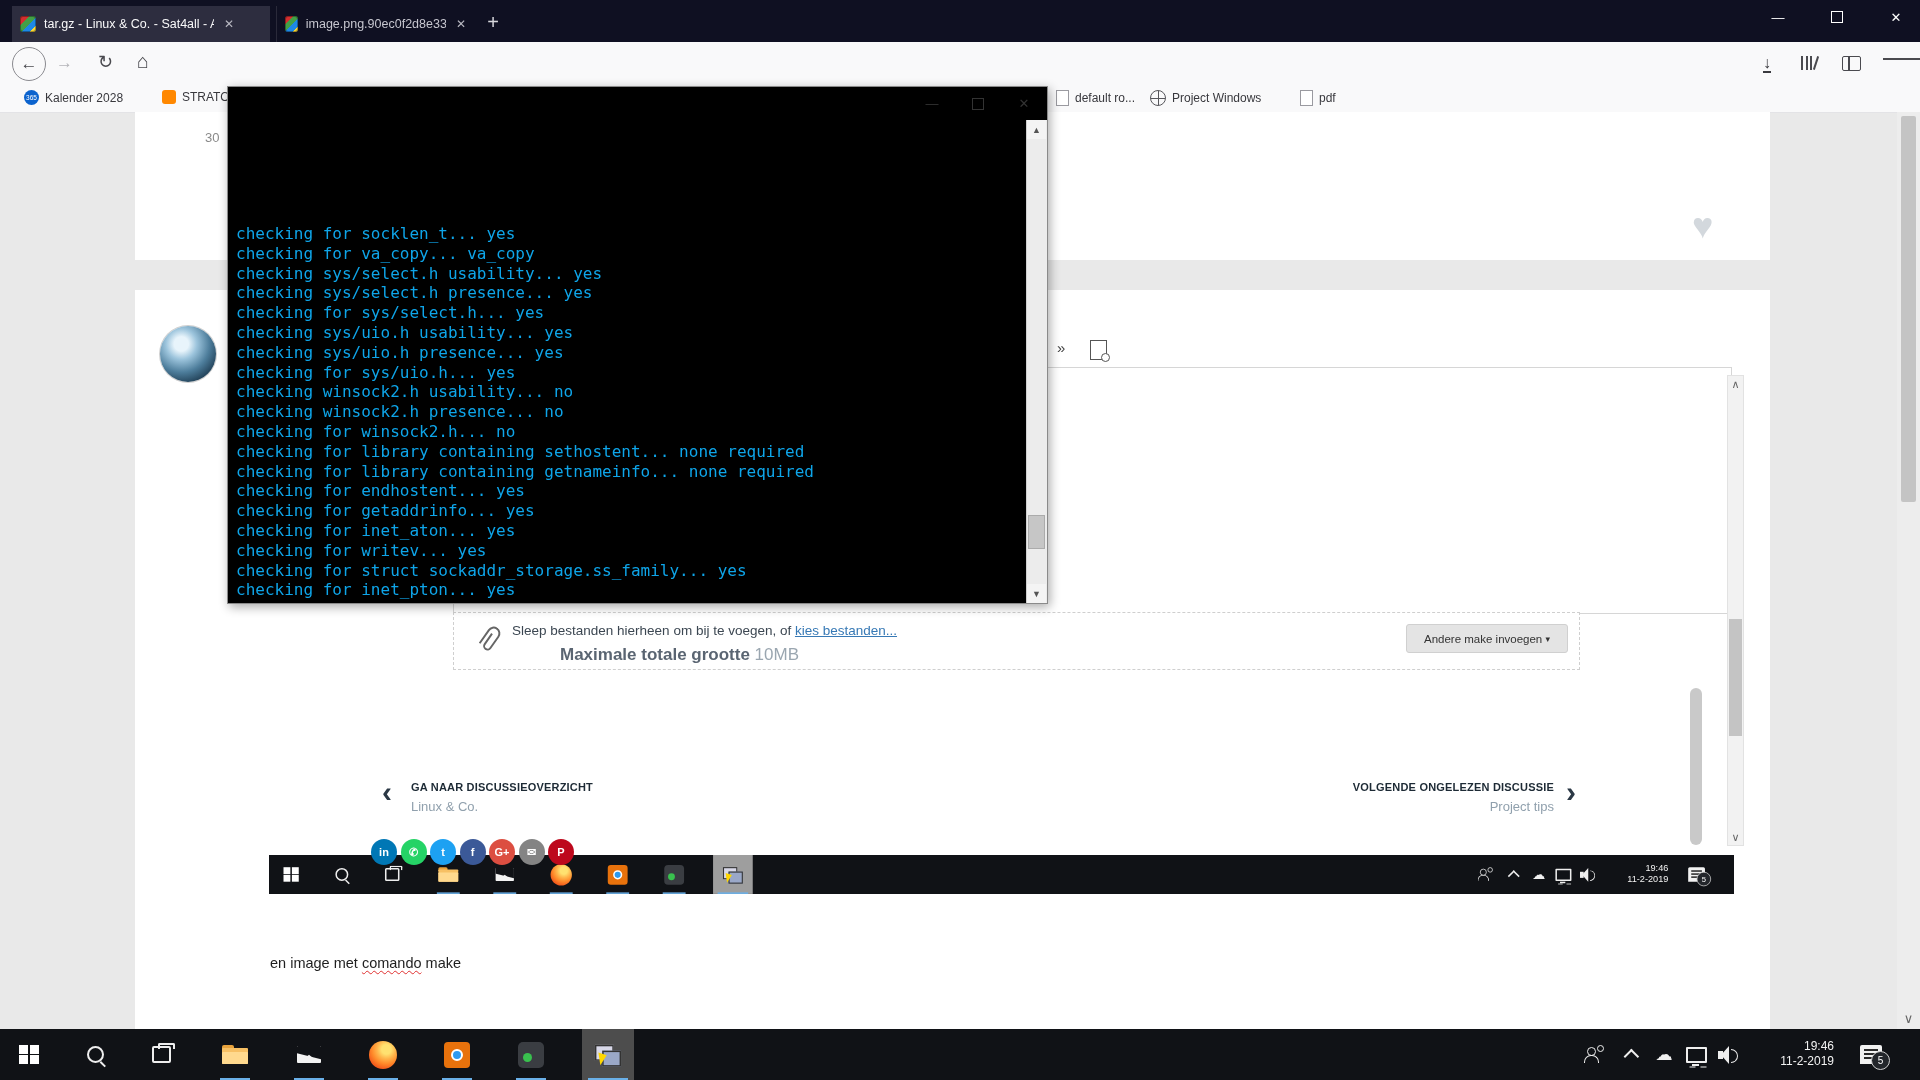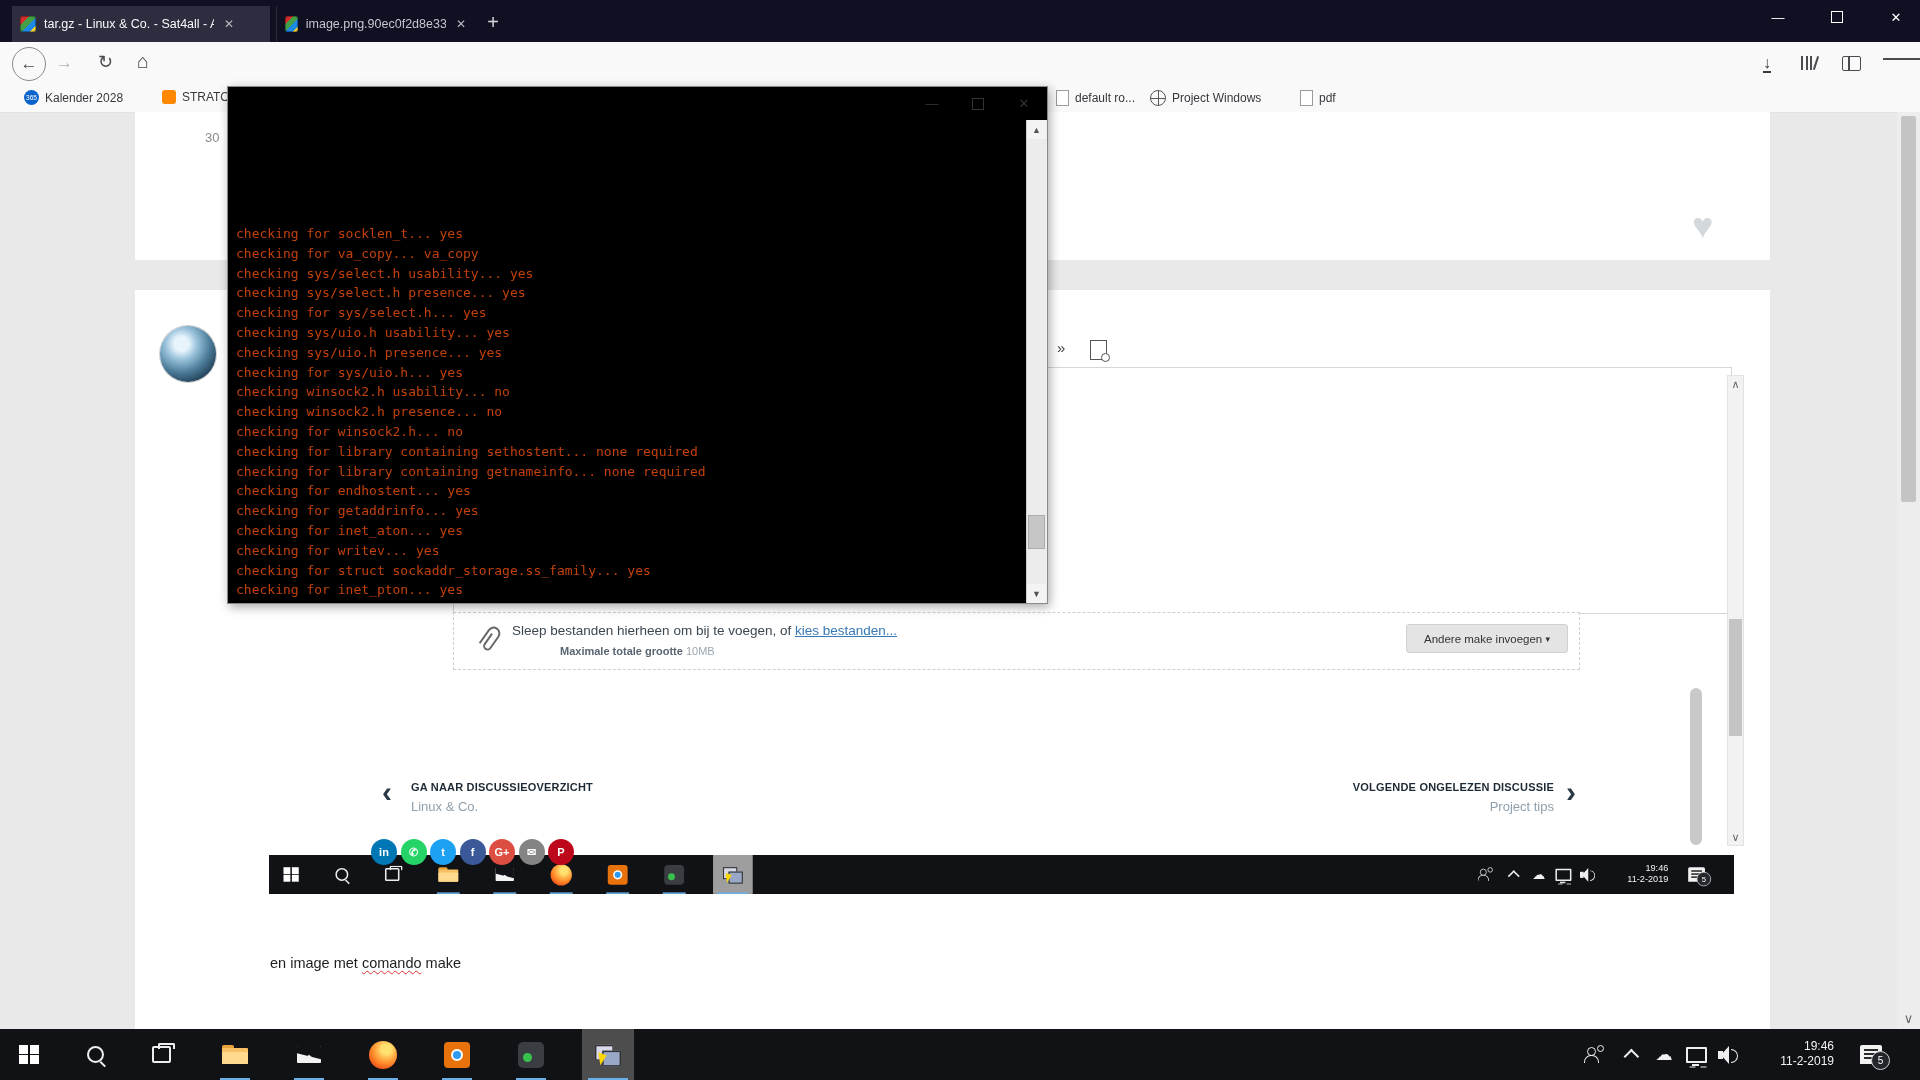--- a/index.html
+++ b/index.html
@@ -54,21 +54,21 @@
   .fragnum{font-size:13px;color:#8a8a8a;}
   .heart{color:#d3d8dd;font-size:36px;}
   .avatar{width:56px;height:56px;border-radius:50%;background:radial-gradient(circle at 38% 32%,#e8f4fb 0 14%,#9cc4dc 30%,#4d7d9b 55%,#1e3c52 80%,#101c26);box-shadow:0 0 0 1px #d0d0d0;}
   .ovfl{font-size:15px;color:#444;}
   .preview-ic{width:15px;height:18px;border:1.4px solid #555;background:#fff;position:relative;}
   .preview-ic:after{content:"";position:absolute;right:-4px;bottom:-3px;width:7px;height:7px;border:1.6px solid #555;border-radius:50%;background:#fff;}
 
   .dropzone{border:1px dashed #cfcfcf;background:#fff;}
   .droptext{font-size:13.5px;color:#3c4752;}
   .droptext a{color:#3779b5;text-decoration:underline;}
-  .maxline{font-size:11px;color:#5a6572;font-weight:bold;padding-left:48px;}
+  .maxline{font-size:17px;color:#5a6572;font-weight:bold;padding-left:48px;}
   .maxline span{color:#9aa6b0;font-weight:normal;}
   .mediabtn{background:#e4e4e4;border:1px solid #d0d0d0;border-radius:3px;font-size:11.5px;color:#333;display:flex;align-items:center;justify-content:center;}
   .formfooter{background:#d8d8d8;}
   .togglepill{width:46px;height:24px;background:#cfcfcf;border:1px solid #b2b2b2;border-radius:13px;position:relative;}
   .togglepill .knob{position:absolute;left:1px;top:1px;width:20px;height:20px;border-radius:50%;background:#fdfdfd;box-shadow:0 1px 2px #0003;}
   .togglepill .mini-ic{position:absolute;right:6px;top:7px;width:10px;height:10px;}
   .togglepill .mini-ic i{display:block;height:1.6px;background:#555;margin-bottom:1.6px;}
   .notifylabel{font-size:13px;color:#333;}
   .submitbtn{background:#3c434c;color:#fff;font-size:12px;border-radius:2px;display:flex;align-items:center;justify-content:center;}
 
@@ -88,21 +88,21 @@
   .sarrow{color:#666;font-size:11px;display:flex;align-items:center;justify-content:center;}
   .pillthumb{background:#c9c9c9;border-radius:6px;}
 
   
   .term{left:227px;top:86px;width:821px;height:518px;background:#000;border:1px solid #8a8a8a;box-shadow:2px 3px 10px #00000055;box-sizing:border-box;z-index:30;}
   .term-title{position:absolute;left:0;top:0;right:0;height:33px;background:#ffffff;border-bottom:1px solid #cfcfcf;display:flex;align-items:center;}
   .term-title .t{font-size:13px;color:#1a1a1a;margin-left:8px;}
   .term-btn{position:absolute;top:0;width:46px;height:33px;display:flex;align-items:center;justify-content:center;color:#333;font-size:13px;}
   .term-btn .box{width:10px;height:10px;border:1.4px solid #333;}
   .term-body{position:absolute;left:0;top:33px;right:20px;bottom:0;padding:5px 9px 0 8px;overflow:hidden;
-             font-family:"DejaVu Sans Mono",monospace;font-size:13px;line-height:19.8px;color:#c2410c;white-space:pre;}
+             font-family:"DejaVu Sans Mono",monospace;font-size:16px;line-height:19.8px;color:#0ea5e9;white-space:pre;}
   .term-scroll{position:absolute;top:33px;right:0;width:20px;bottom:0;background:#ececec;border-left:1px solid #cfcfcf;}
   .term-scroll .btnbox{position:absolute;left:0;width:19px;height:19px;background:#f4f4f4;display:flex;align-items:center;justify-content:center;color:#555;font-size:9px;}
   .term-scroll .tthumb{position:absolute;left:1px;width:17px;height:34px;background:#c6c6c6;border:1px solid #ababab;box-sizing:border-box;}
   .putty-ic{width:18px;height:16px;position:relative;}
   .putty-ic .m1,.putty-ic .m2{position:absolute;width:11px;height:9px;background:#d8d8e8;border:1px solid #333;}
   .putty-ic .m1{left:0;top:1px;}
   .putty-ic .m2{left:5px;top:5px;background:#9aa8c8;}
   .putty-ic .zap{position:absolute;left:1px;top:7px;width:0;height:0;border-left:4px solid transparent;border-right:2px solid transparent;border-top:8px solid #ffd700;transform:rotate(18deg);}
 
   

